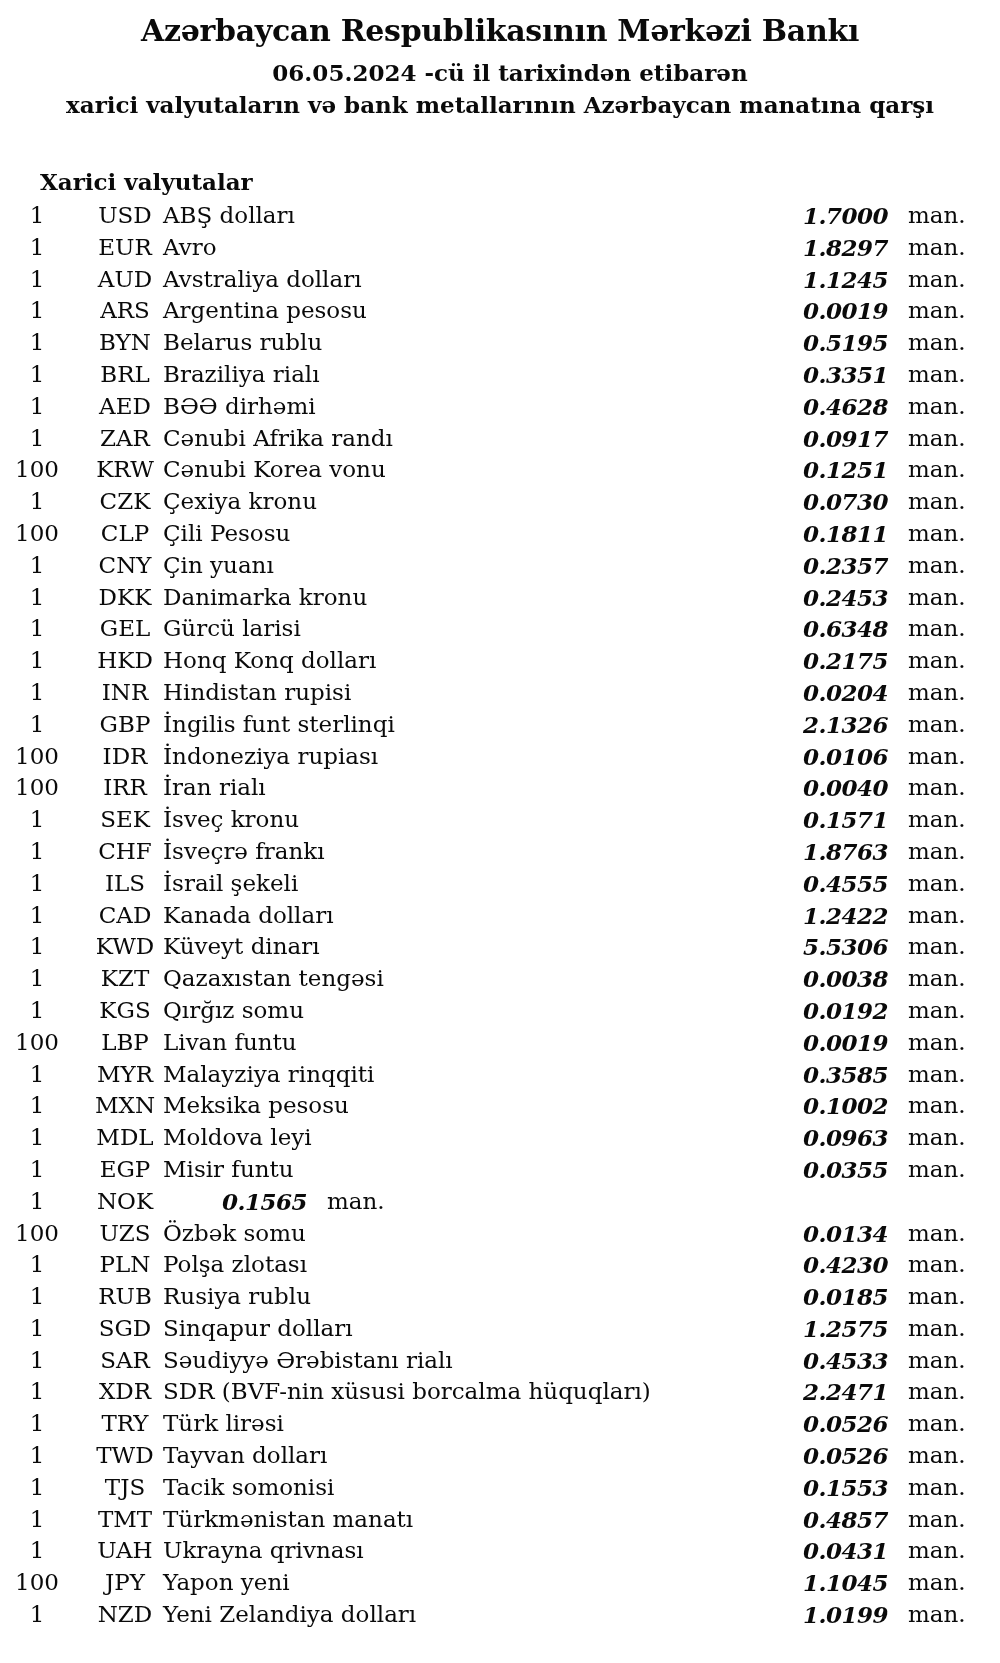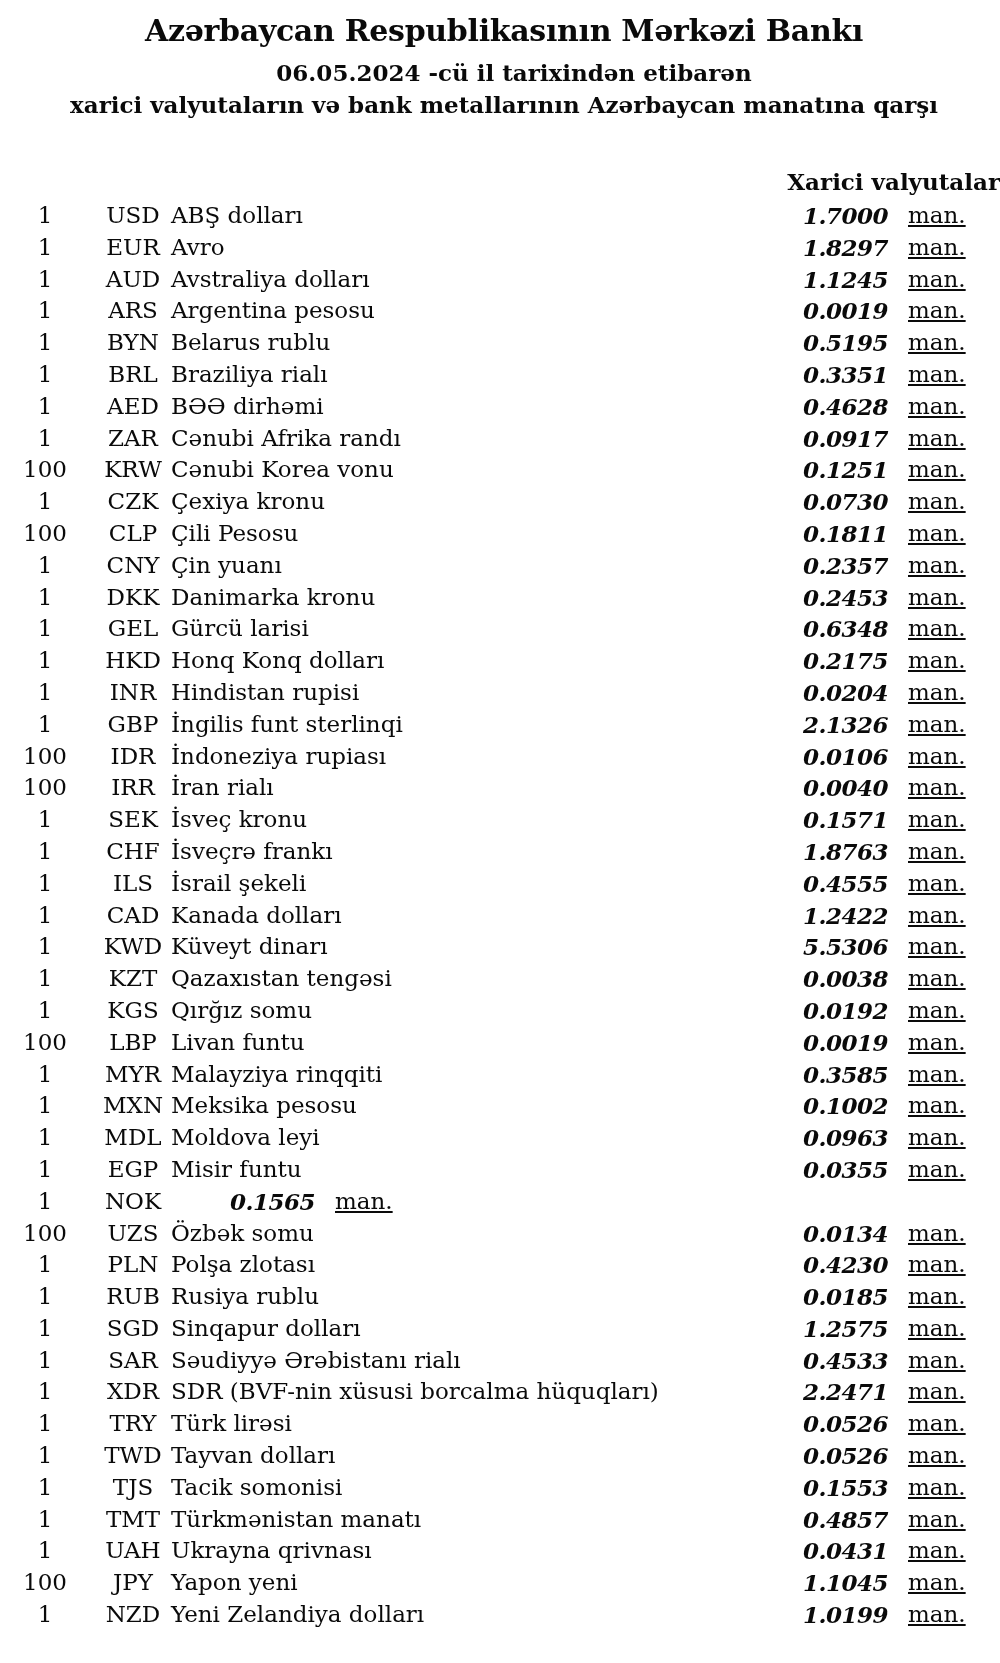--- a/index.html
+++ b/index.html
@@ -3,55 +3,55 @@
 <meta charset="utf-8">
 <style>
   * { box-sizing: border-box; margin: 0; padding: 0; }
   html, body { background: #ffffff; }
   body {
     width: 1000px; height: 1663px;
     font-family: "DejaVu Serif", "Liberation Serif", serif;
     color: #0a0a0a;
     overflow: hidden;
   }
-  .page { width: 1000px; height: 1663px; overflow: hidden; background: #ffffff; padding-left: 8px; }
+  .page { width: 1000px; height: 1663px; overflow: hidden; background: #ffffff; }
 
   .doc-title {
     margin-top: 13px;
     font-size: 30px; font-weight: bold;
     line-height: 35px; text-align: center;
     letter-spacing: -0.3px;
     white-space: nowrap;
   }
   .sub-line {
     font-size: 23px; font-weight: bold;
     line-height: 32px; text-align: center;
     white-space: nowrap;
   }
   .sub-line.first { margin-top: 9px; margin-left: 20px; }
 
   .section-title {
     margin-top: 47px;
     font-size: 23px; font-weight: bold;
-    line-height: 28px; text-align: right;
+    line-height: 28px; text-align: left;
     padding-left: 40px;
     white-space: nowrap;
   }
 
   .rate-table { margin-top: 4px; }
   .row {
     display: flex; align-items: center;
     height: 31.8px; line-height: 31.8px;
     font-size: 23px; white-space: nowrap;
   }
   .qty  { width: 68px;  padding-left: 6px; text-align: center; }
   .code { width: 64px;  text-align: center; margin-left: 25px; }
   .cname{ flex: 1;      padding-left: 6px; overflow: hidden; }
   .rate { width: 150px; text-align: right; font-weight: bold; font-style: italic; letter-spacing: -0.5px; }
-  .unit { width: 112px; padding-left: 20px; text-align: left; text-decoration: underline; }
+  .unit { width: 112px; padding-left: 20px; text-align: left; }
 </style>
 </head>
 <body>
 
 <div class="page">
 
   <header>
     <h1 class="doc-title">Azərbaycan Respublikasının Mərkəzi Bankı</h1>
     <div class="sub-line first">06.05.2024 -cü il tarixindən etibarən</div>
     <div class="sub-line">xarici valyutaların və bank metallarının Azərbaycan manatına qarşı</div>

